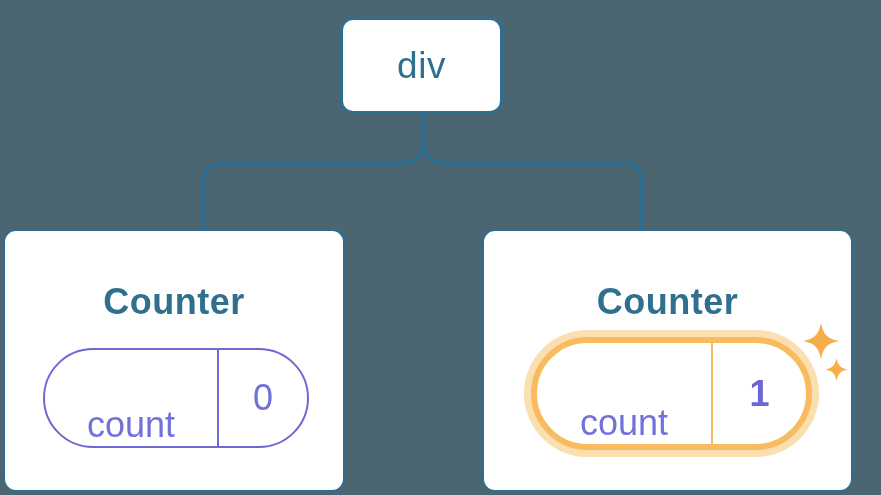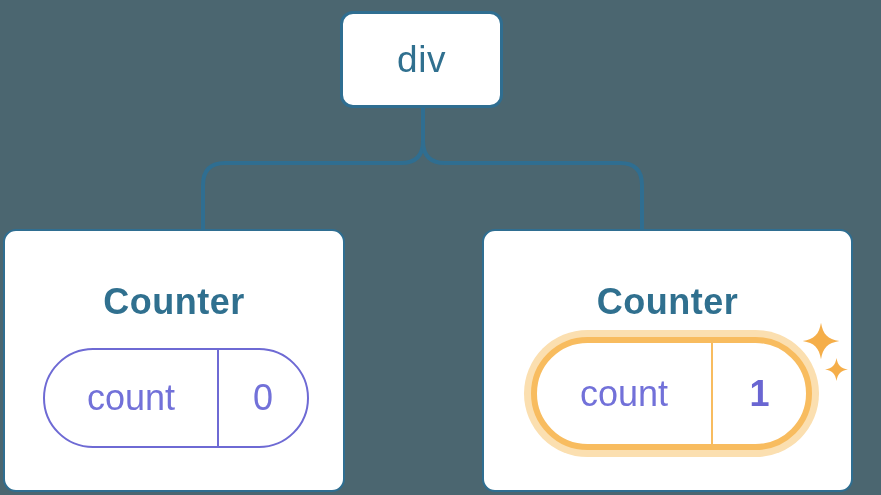--- a/index.html
+++ b/index.html
@@ -7,21 +7,21 @@
     position:relative;
     width:881px;height:495px;
     background:#4b6670;
     overflow:hidden;
     font-family:"Liberation Sans", sans-serif;
   }
   .connectors{position:absolute;left:0;top:0;width:881px;height:495px;}
   .connectors path{fill:none;stroke:#2f6e91;stroke-width:4px;}
 
   .root-node{
-    position:absolute;left:340px;top:11px;width:163px;height:97px;
+    position:absolute;left:340px;top:17px;width:163px;height:97px;
     box-sizing:border-box;
     background:#ffffff;border:3px solid #2f6e91;border-radius:13px;
     display:flex;align-items:center;justify-content:center;
   }
   .root-label{font-size:37px;font-weight:500;color:#30708f;letter-spacing:0.5px;}
 
   .card{
     position:absolute;top:229px;height:263px;box-sizing:border-box;
     background:#ffffff;border:2px solid #2f6e91;border-radius:13px;
   }
@@ -38,21 +38,21 @@
   .pill-plain{
     left:38px;top:117px;width:266px;height:100px;
     border:2px solid #6e6ad4;border-radius:50px;
   }
   .pill-highlight{
     left:47px;top:106px;width:281px;height:113px;
     border:6px solid #f8bc5f;border-radius:57px;
     box-shadow:0 0 0 7px #fbdfb0;
   }
   .pill-key{
-    display:flex;align-items:center;justify-content:center;
+    display:flex;align-items:flex-end;justify-content:center;
     box-sizing:border-box;
   }
   .pill-plain .pill-key{width:174px;border-right:2px solid #6e6ad4;}
   .pill-highlight .pill-key{width:176px;border-right:2px solid #f8bc5f;}
   .pill-value{
     flex:1;display:flex;align-items:center;justify-content:center;
   }
   .pill-key span,.pill-value span{font-size:36px;color:#7271d9;}
   .pill-highlight .pill-value span{font-weight:bold;color:#6a66d2;}
 

